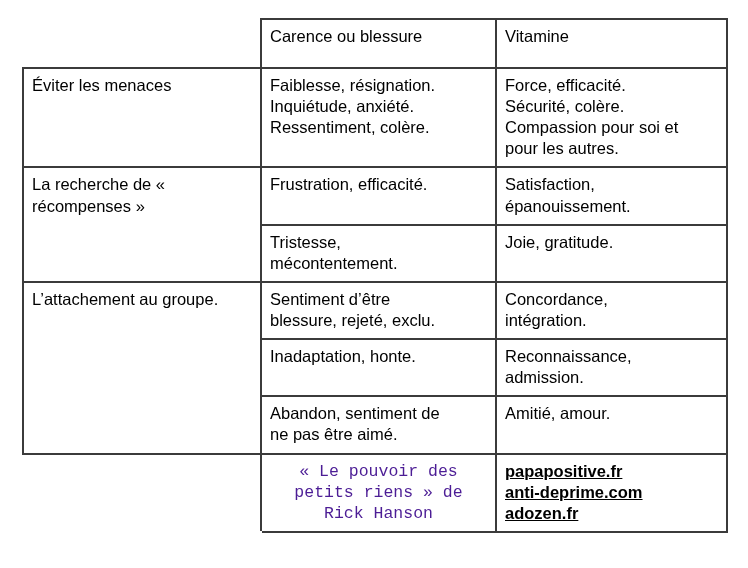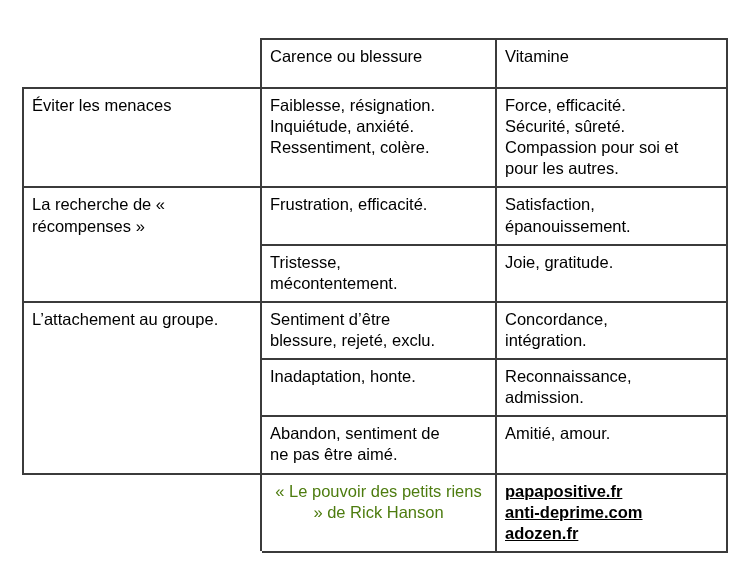--- a/index.html
+++ b/index.html
@@ -12,21 +12,21 @@
     height: 568px;
     font-family: "Liberation Sans", sans-serif;
     color: #000000;
     overflow: hidden;
   }
   .page {
     position: relative;
     width: 748px;
     height: 568px;
     box-sizing: border-box;
-    padding: 38px 22px 18px 22px;
+    padding: 18px 22px 18px 22px;
   }
   table.matrix {
     border-collapse: collapse;
     table-layout: fixed;
     width: 704px;
   }
   table.matrix td {
     border: 2px solid #3b3b3b;
     vertical-align: top;
     padding: 6px 8px 7px 8px;
@@ -66,27 +66,28 @@
     line-height: 1.3;
   }
 
   
   .foot-empty {
     border-left: 2px solid #ffffff !important;
     border-bottom: 2px solid #ffffff !important;
     background: #ffffff;
   }
   .foot-quote {
-    color: #4d7c0f;
+    color: #4c1d95;
     text-align: center;
     font-size: 17px;
     line-height: 1.35;
     padding-top: 14px;
     padding-bottom: 16px;
     vertical-align: top;
+    font-family: Liberation Mono, monospace;
   }
   .foot-links {
     font-size: 16.5px;
     line-height: 1.38;
     padding-top: 14px;
     vertical-align: top;
   }
   .foot-links a,
   .foot-links .link {
     color: #000000;
@@ -117,21 +118,21 @@
 
       <tr>
         <td class="rowlabel" rowspan="1">Éviter les menaces</td>
         <td>
           <span class="cellline">Faiblesse, résignation.</span>
           <span class="cellline">Inquiétude, anxiété.</span>
           <span class="cellline">Ressentiment, colère.</span>
         </td>
         <td>
           <span class="cellline">Force, efficacité.</span>
-          <span class="cellline">Sécurité, sûreté.</span>
+          <span class="cellline">Sécurité, colère.</span>
           <span class="cellline">Compassion pour soi et</span>
           <span class="cellline">pour les autres.</span>
         </td>
       </tr>
 
       <tr>
         <td class="rowlabel" rowspan="2">La recherche de « récompenses »</td>
         <td>
           <span class="cellline">Frustration, efficacité.</span>
         </td>

